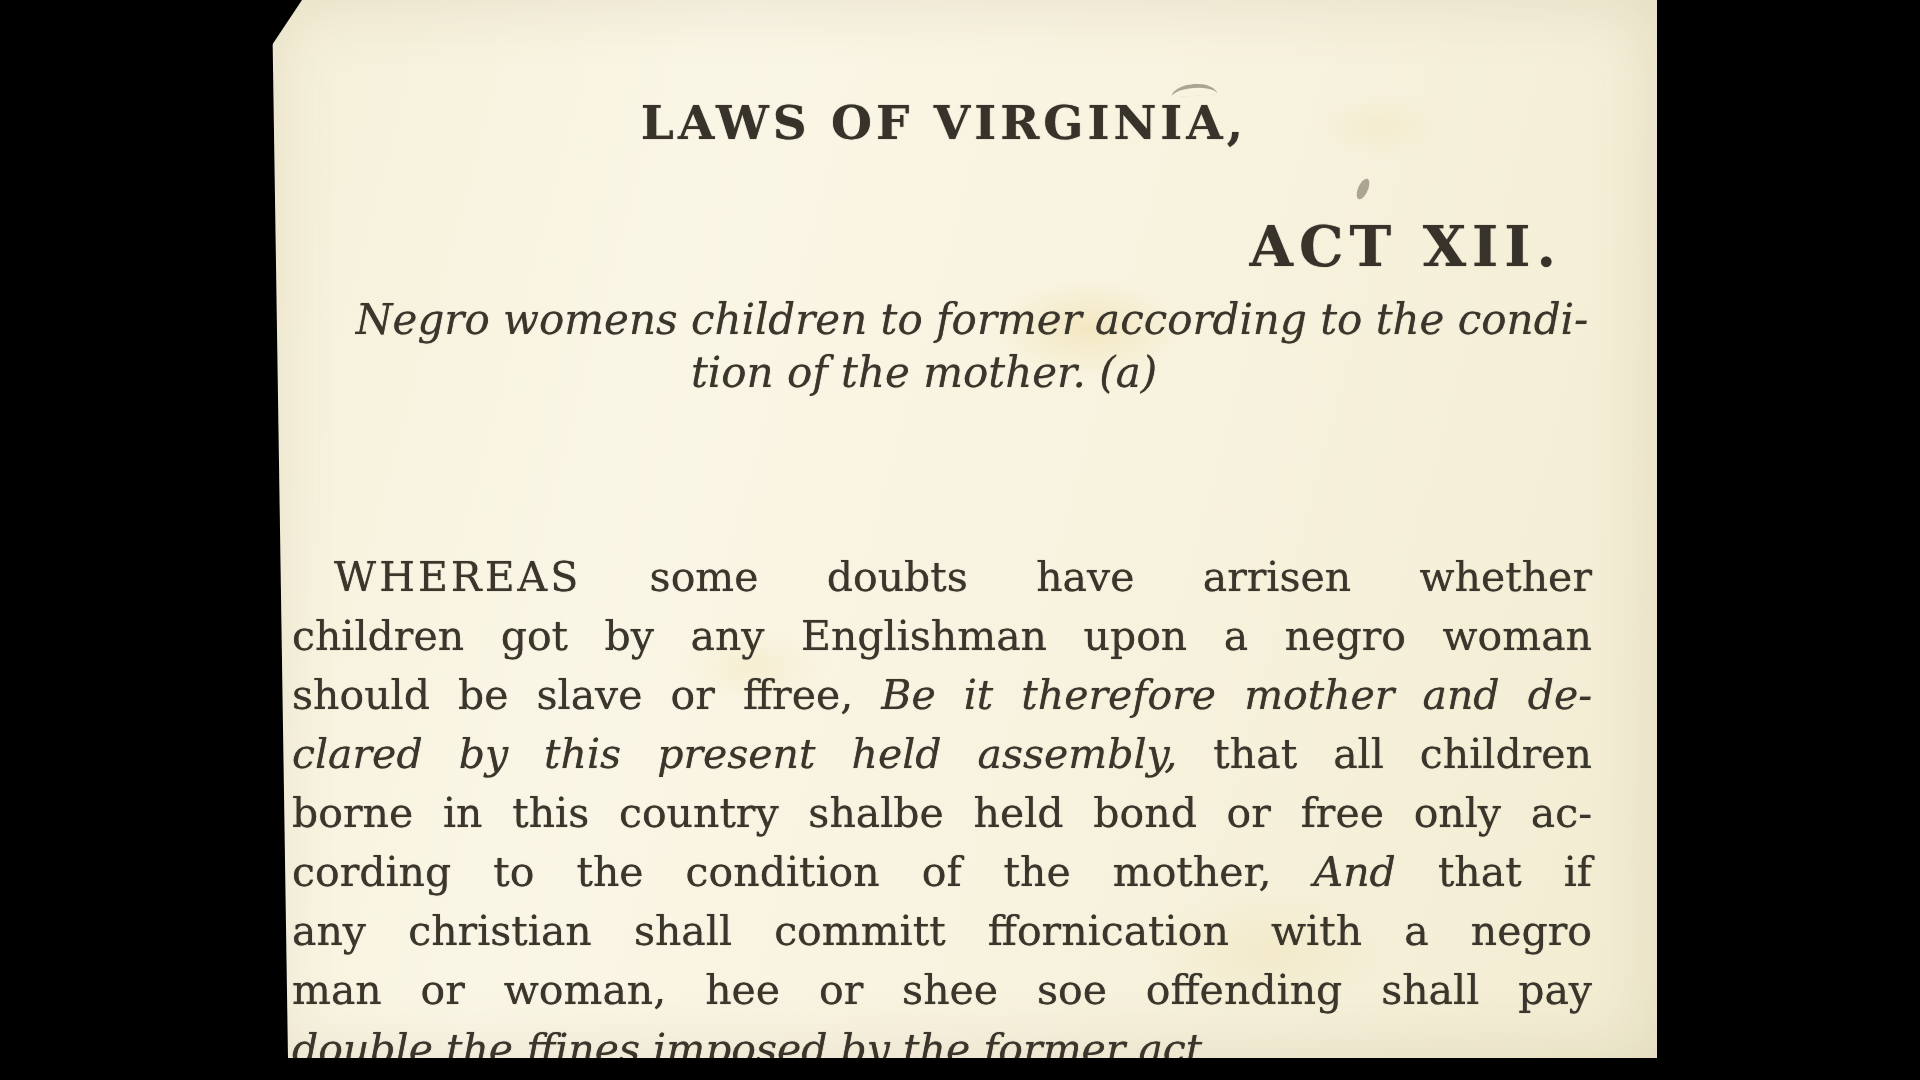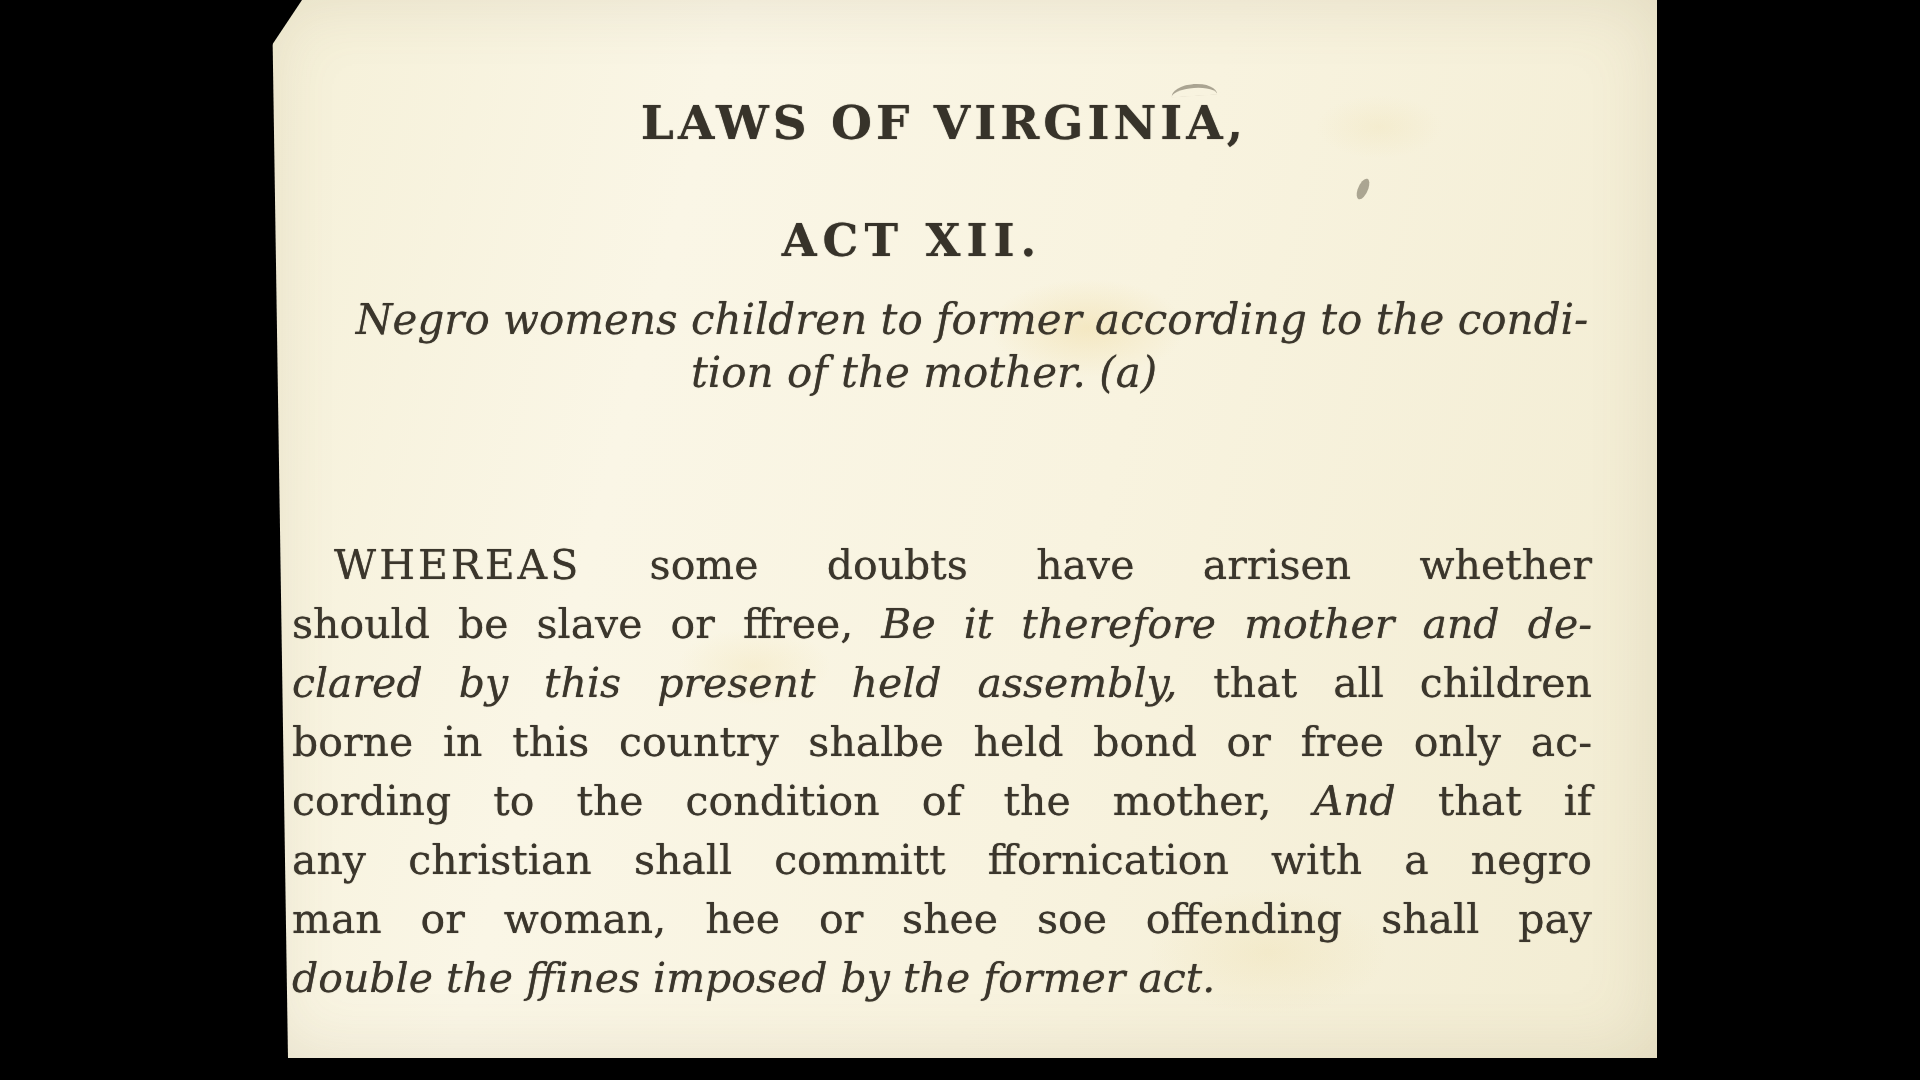--- a/index.html
+++ b/index.html
@@ -53,42 +53,42 @@
     font-size: 47px; line-height: 1;
     font-weight: bold;
     letter-spacing: 4px;
     color: var(--heading-ink);
     text-shadow: 0 0 1px rgba(55,51,42,0.75);
     transform: translateX(2px);
   }
   .act-heading {
     position: absolute;
     top: 218px; left: 0; width: 100%;
-    text-align: center;
-    font-size: 45px; line-height: 1;
+    text-align: right;
+    font-size: 56px; line-height: 1;
     font-weight: bold;
     letter-spacing: 6px;
     color: var(--heading-ink);
     text-shadow: 0 0 1px rgba(55,51,42,0.7);
     transform: translateX(-30px);
   }
   .section-heading {
     position: absolute;
     top: 293px; left: 0; width: 100%;
     font-style: italic;
     font-size: 42px; line-height: 53px;
     color: var(--ink);
     text-shadow: 0 0 0.8px rgba(59,54,44,0.8);
   }
   .section-heading .sh-line { text-align: center; }
   .section-heading .sh-line:nth-child(1) { transform: translateX(30px); }
   .section-heading .sh-line:nth-child(2) { transform: translateX(-18px); }
   .body-paragraph {
     position: absolute;
-    top: 536px; left: 0; width: 100%;
+    top: 548px; left: 0; width: 100%;
     font-size: 41px;
     color: var(--ink);
     text-shadow: 0 0 0.8px rgba(59,54,44,0.85);
   }
   .body-line {
     height: 59px; line-height: 59px;
     white-space: normal;
     text-align: justify;
     text-align-last: justify;
   }
@@ -122,20 +122,21 @@
     <div class="ink-speck"></div>
     <div class="textblock">
       <div class="page-title">LAWS OF VIRGINIA,</div>
       <div class="act-heading">ACT XII.</div>
       <div class="section-heading">
         <div class="sh-line">Negro womens children to former according to the condi-</div>
         <div class="sh-line">tion of the mother. (a)</div>
       </div>
       <div class="body-paragraph">
           <div class="body-line indent"><span class="caps">WHEREAS</span><span> some doubts have arrisen whether</span></div>
+          <div class="body-line"><span>children got by any Englishman upon a negro woman</span></div>
           <div class="body-line"><span>should be slave or ffree, </span><span class="italic">Be it therefore mother and de-</span></div>
           <div class="body-line"><span class="italic">clared by this present held assembly,</span><span> that all children</span></div>
           <div class="body-line"><span>borne in this country shalbe held bond or free only ac-</span></div>
           <div class="body-line"><span>cording to the condition of the mother, </span><span class="italic">And</span><span> that if</span></div>
           <div class="body-line"><span>any christian shall committ ffornication with a negro</span></div>
           <div class="body-line"><span>man or woman, hee or shee soe offending shall pay</span></div>
           <div class="body-line last"><span>double the ffines imposed by the former act.</span></div>
         </div>
     </div>
   </div>

